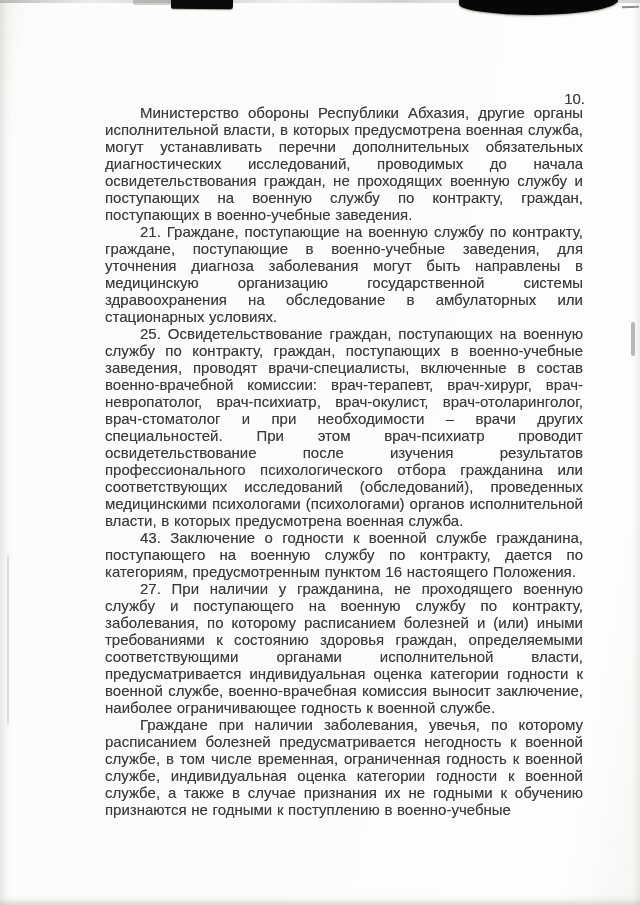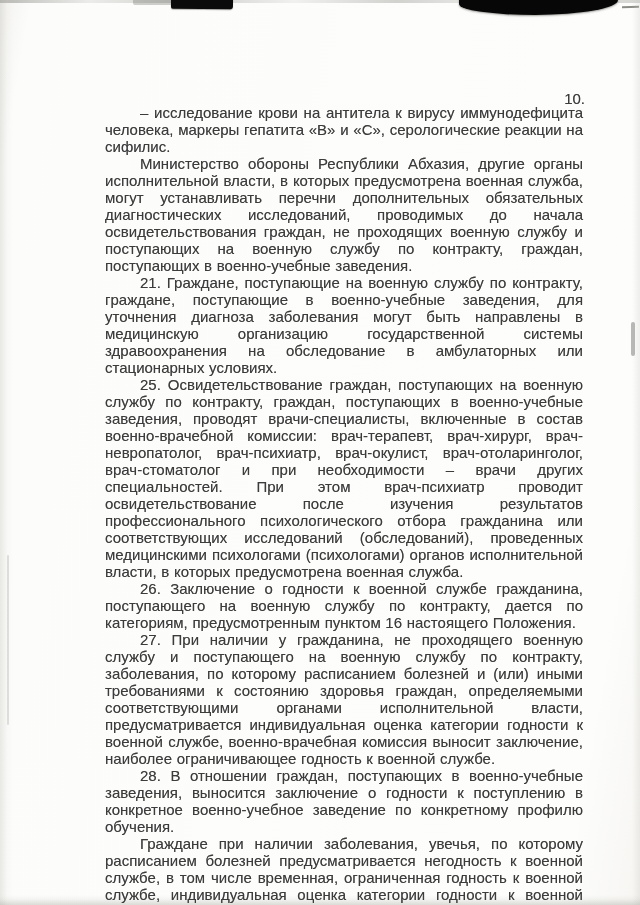--- a/index.html
+++ b/index.html
@@ -107,23 +107,21 @@
   <div class="right-dash"></div>
   <div class="edge-left"></div>
   <div class="edge-left-line"></div>
   <div class="edge-right"></div>
   <div class="edge-right-mark"></div>
   <div class="edge-bottom"></div>
 
   <div class="page-number">10.</div>
 
   <div class="text-block">
-    <p>– исследование крови на антитела к вирусу иммунодефицита человека, маркеры гепатита «В» и «С», серологические реакции на сифилис.</p>
     <p>Министерство обороны Республики Абхазия, другие органы исполнительной власти, в которых предусмотрена военная служба, могут устанавливать перечни дополнительных обязательных диагностических исследований, проводимых до начала освидетельствования граждан, не проходящих военную службу и поступающих на военную службу по контракту, граждан, поступающих в военно-учебные заведения.</p>
     <p>21. Граждане, поступающие на военную службу по контракту, граждане, поступающие в военно-учебные заведения, для уточнения диагноза заболевания могут быть направлены в медицинскую организацию государственной системы здравоохранения на обследование в амбулаторных или стационарных условиях.</p>
     <p>25. Освидетельствование граждан, поступающих на военную службу по контракту, граждан, поступающих в военно-учебные заведения, проводят врачи-специалисты, включенные в состав военно-врачебной комиссии: врач-терапевт, врач-хирург, врач-невропатолог, врач-психиатр, врач-окулист, врач-отоларинголог, врач-стоматолог и при необходимости – врачи других специальностей. При этом врач-психиатр проводит освидетельствование после изучения результатов профессионального психологического отбора гражданина или соответствующих исследований (обследований), проведенных медицинскими психологами (психологами) органов исполнительной власти, в которых предусмотрена военная служба.</p>
-    <p>26. Заключение о годности к военной службе гражданина, поступающего на военную службу по контракту, дается по категориям, предусмотренным пунктом 16 настоящего Положения.</p>
+    <p>43. Заключение о годности к военной службе гражданина, поступающего на военную службу по контракту, дается по категориям, предусмотренным пунктом 16 настоящего Положения.</p>
     <p>27. При наличии у гражданина, не проходящего военную службу и поступающего на военную службу по контракту, заболевания, по которому расписанием болезней и (или) иными требованиями к состоянию здоровья граждан, определяемыми соответствующими органами исполнительной власти, предусматривается индивидуальная оценка категории годности к военной службе, военно-врачебная комиссия выносит заключение, наиболее ограничивающее годность к военной службе.</p>
-    <p>28. В отношении граждан, поступающих в военно-учебные заведения, выносится заключение о годности к поступлению в конкретное военно-учебное заведение по конкретному профилю обучения.</p>
     <p>Граждане при наличии заболевания, увечья, по которому расписанием болезней предусматривается негодность к военной службе, в том числе временная, ограниченная годность к военной службе, индивидуальная оценка категории годности к военной службе, а также в случае признания их не годными к обучению признаются не годными к поступлению в военно-учебные</p>
   </div>
 
 </div>
 
 </body></html>

